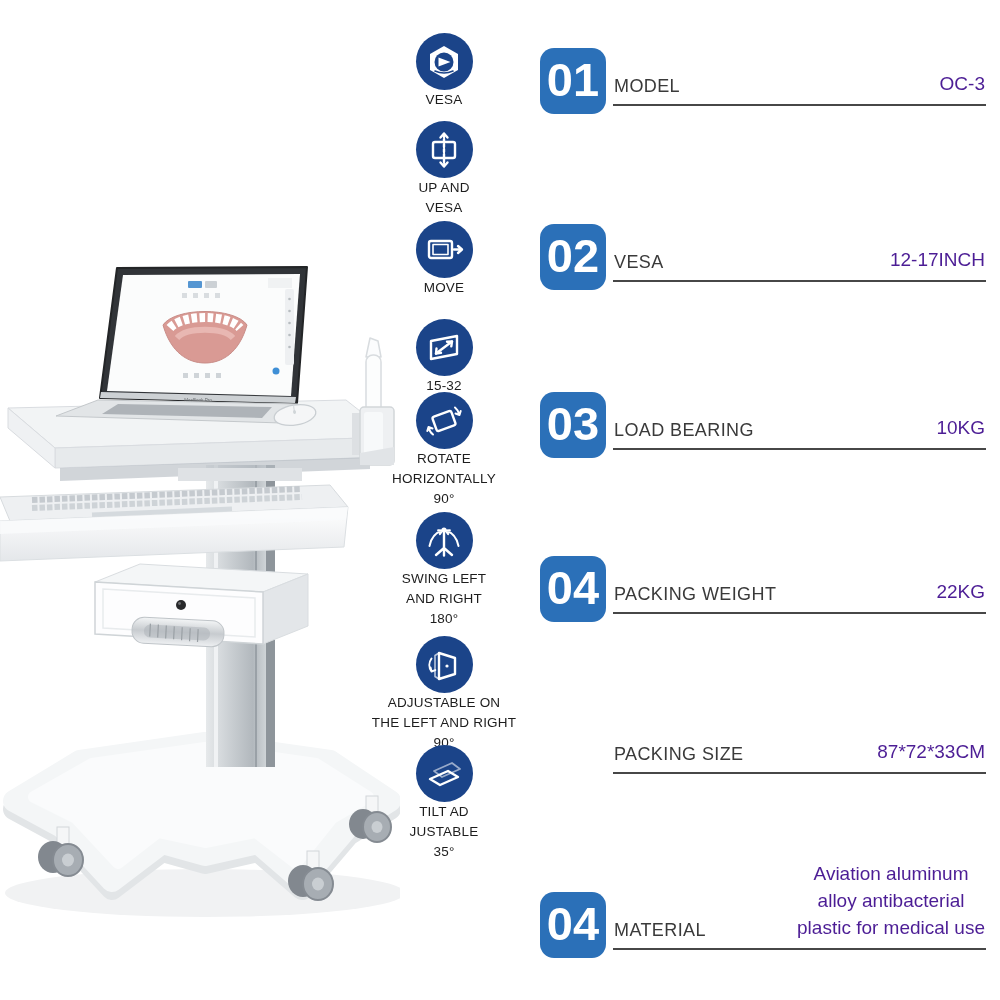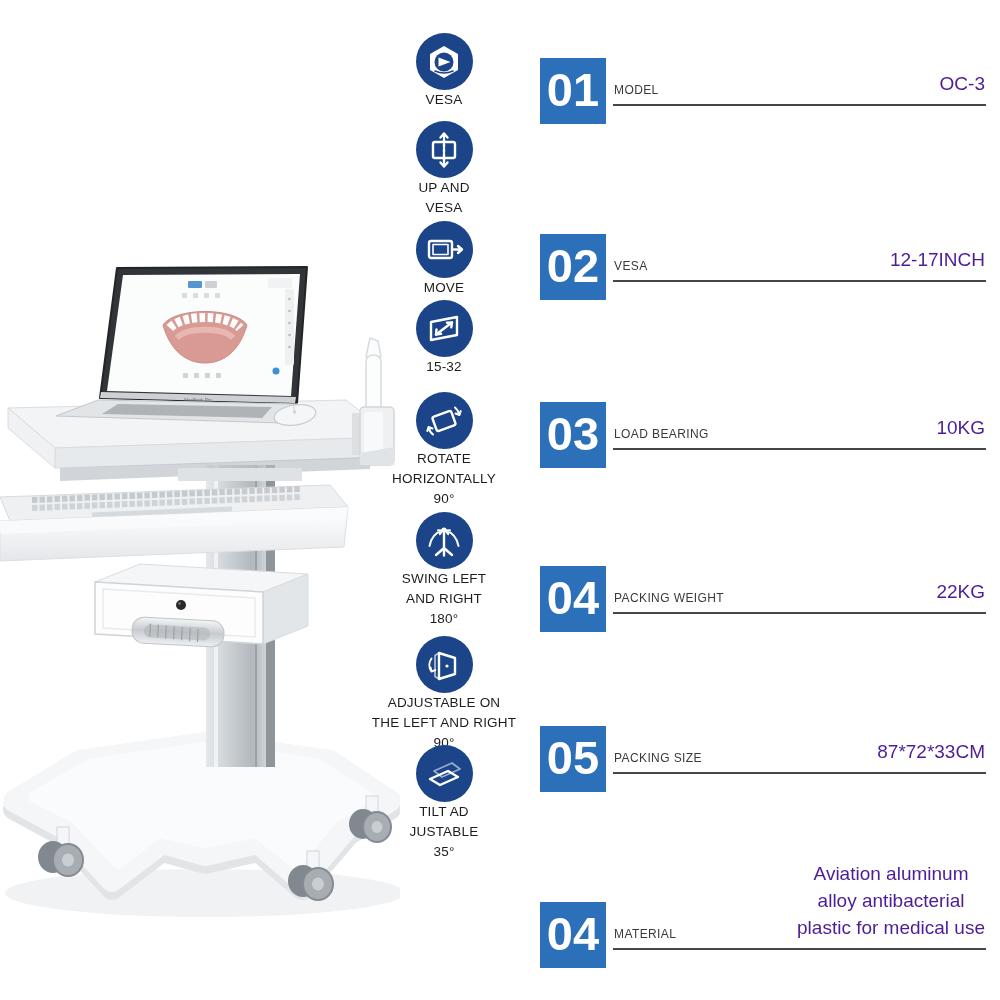--- a/index.html
+++ b/index.html
@@ -7,24 +7,24 @@
           font-family:"Liberation Sans",sans-serif;}
   .cart{position:absolute;left:0;top:245px;}
   
   .feature{position:absolute;left:363px;width:162px;text-align:center;}
   .feature-circle{width:57px;height:57px;border-radius:50%;background:#1b4489;margin:0 auto;
                   display:flex;align-items:center;justify-content:center;}
   .feature-label{font-size:13.5px;line-height:20px;color:#1d1d1d;
                  white-space:pre-line;letter-spacing:.2px;}
   
   .spec-row{position:absolute;left:540px;width:446px;height:66px;}
-  .spec-num{position:absolute;left:0;top:18px;width:66px;height:66px;background:#2b70b8;color:#fff;
-            font-size:47px;font-weight:700;text-align:center;line-height:64px;}
+  .spec-num{position:absolute;left:0;top:8px;width:66px;height:66px;background:#2b70b8;color:#fff;
+            font-size:47px;font-weight:700;text-align:center;line-height:64px;border-radius:14px;}
   .spec-content{position:absolute;left:73px;right:0;top:0;bottom:0;border-bottom:2px solid #474747;}
-  .spec-label{position:absolute;left:1px;bottom:7px;font-size:12px;color:#3a3a3a;letter-spacing:.4px;}
+  .spec-label{position:absolute;left:1px;bottom:7px;font-size:18px;color:#3a3a3a;letter-spacing:.4px;}
   .spec-value{position:absolute;right:1px;bottom:7px;font-size:19px;color:#4c1d95;text-align:center;
               white-space:pre-line;line-height:27px;}
   svg .st{stroke:#fff;stroke-width:2.4;fill:none;stroke-linecap:round;stroke-linejoin:round;}
 </style>
 </head>
 <body>
 
 <div class="canvas">
 
   <svg class="cart" width="400" height="715" viewBox="0 0 400 715">
@@ -190,21 +190,21 @@
     <div class="feature-circle">
       <svg width="40" height="40" viewBox="0 0 40 40">
         <rect x="5" y="11" width="23" height="17" rx="2" class="st"></rect>
         <rect x="9" y="14.5" width="15" height="10" class="st" style="stroke-width:1.6"></rect>
         <path d="M30,19.5 H37.5 M34,16 L38,19.5 L34,23" class="st"></path>
       </svg>
     </div>
     <div class="feature-label">MOVE</div>
   </div>
 
-  <div class="feature" style="top:300px">
+  <div class="feature" style="top:319px">
     <div class="feature-circle">
       <svg width="40" height="40" viewBox="0 0 40 40">
         <polygon points="7,13 33,8 33,26 7,31" class="st"></polygon>
         <path d="M12,25.5 L28,13.5" class="st"></path>
         <path d="M12.5,20.5 L12,25.5 L17,24.8 M23,13.8 L28,13.5 L27.3,18.3" class="st"></path>
       </svg>
     </div>
     <div class="feature-label">15-32</div>
   </div>
 
@@ -290,21 +290,20 @@
 
   <div class="spec-row" style="top:548px">
     <div class="spec-num">04</div>
     <div class="spec-content">
       <span class="spec-label">PACKING WEIGHT</span>
       <span class="spec-value">22KG</span>
     </div>
   </div>
 
   <div class="spec-row" style="top:708px">
-    <div class="spec-num">05</div>
     <div class="spec-content">
       <span class="spec-label">PACKING SIZE</span>
       <span class="spec-value">87*72*33CM</span>
     </div>
   </div>
 
   <div class="spec-row" style="top:884px">
     <div class="spec-num">04</div>
     <div class="spec-content">
       <span class="spec-label">MATERIAL</span>

